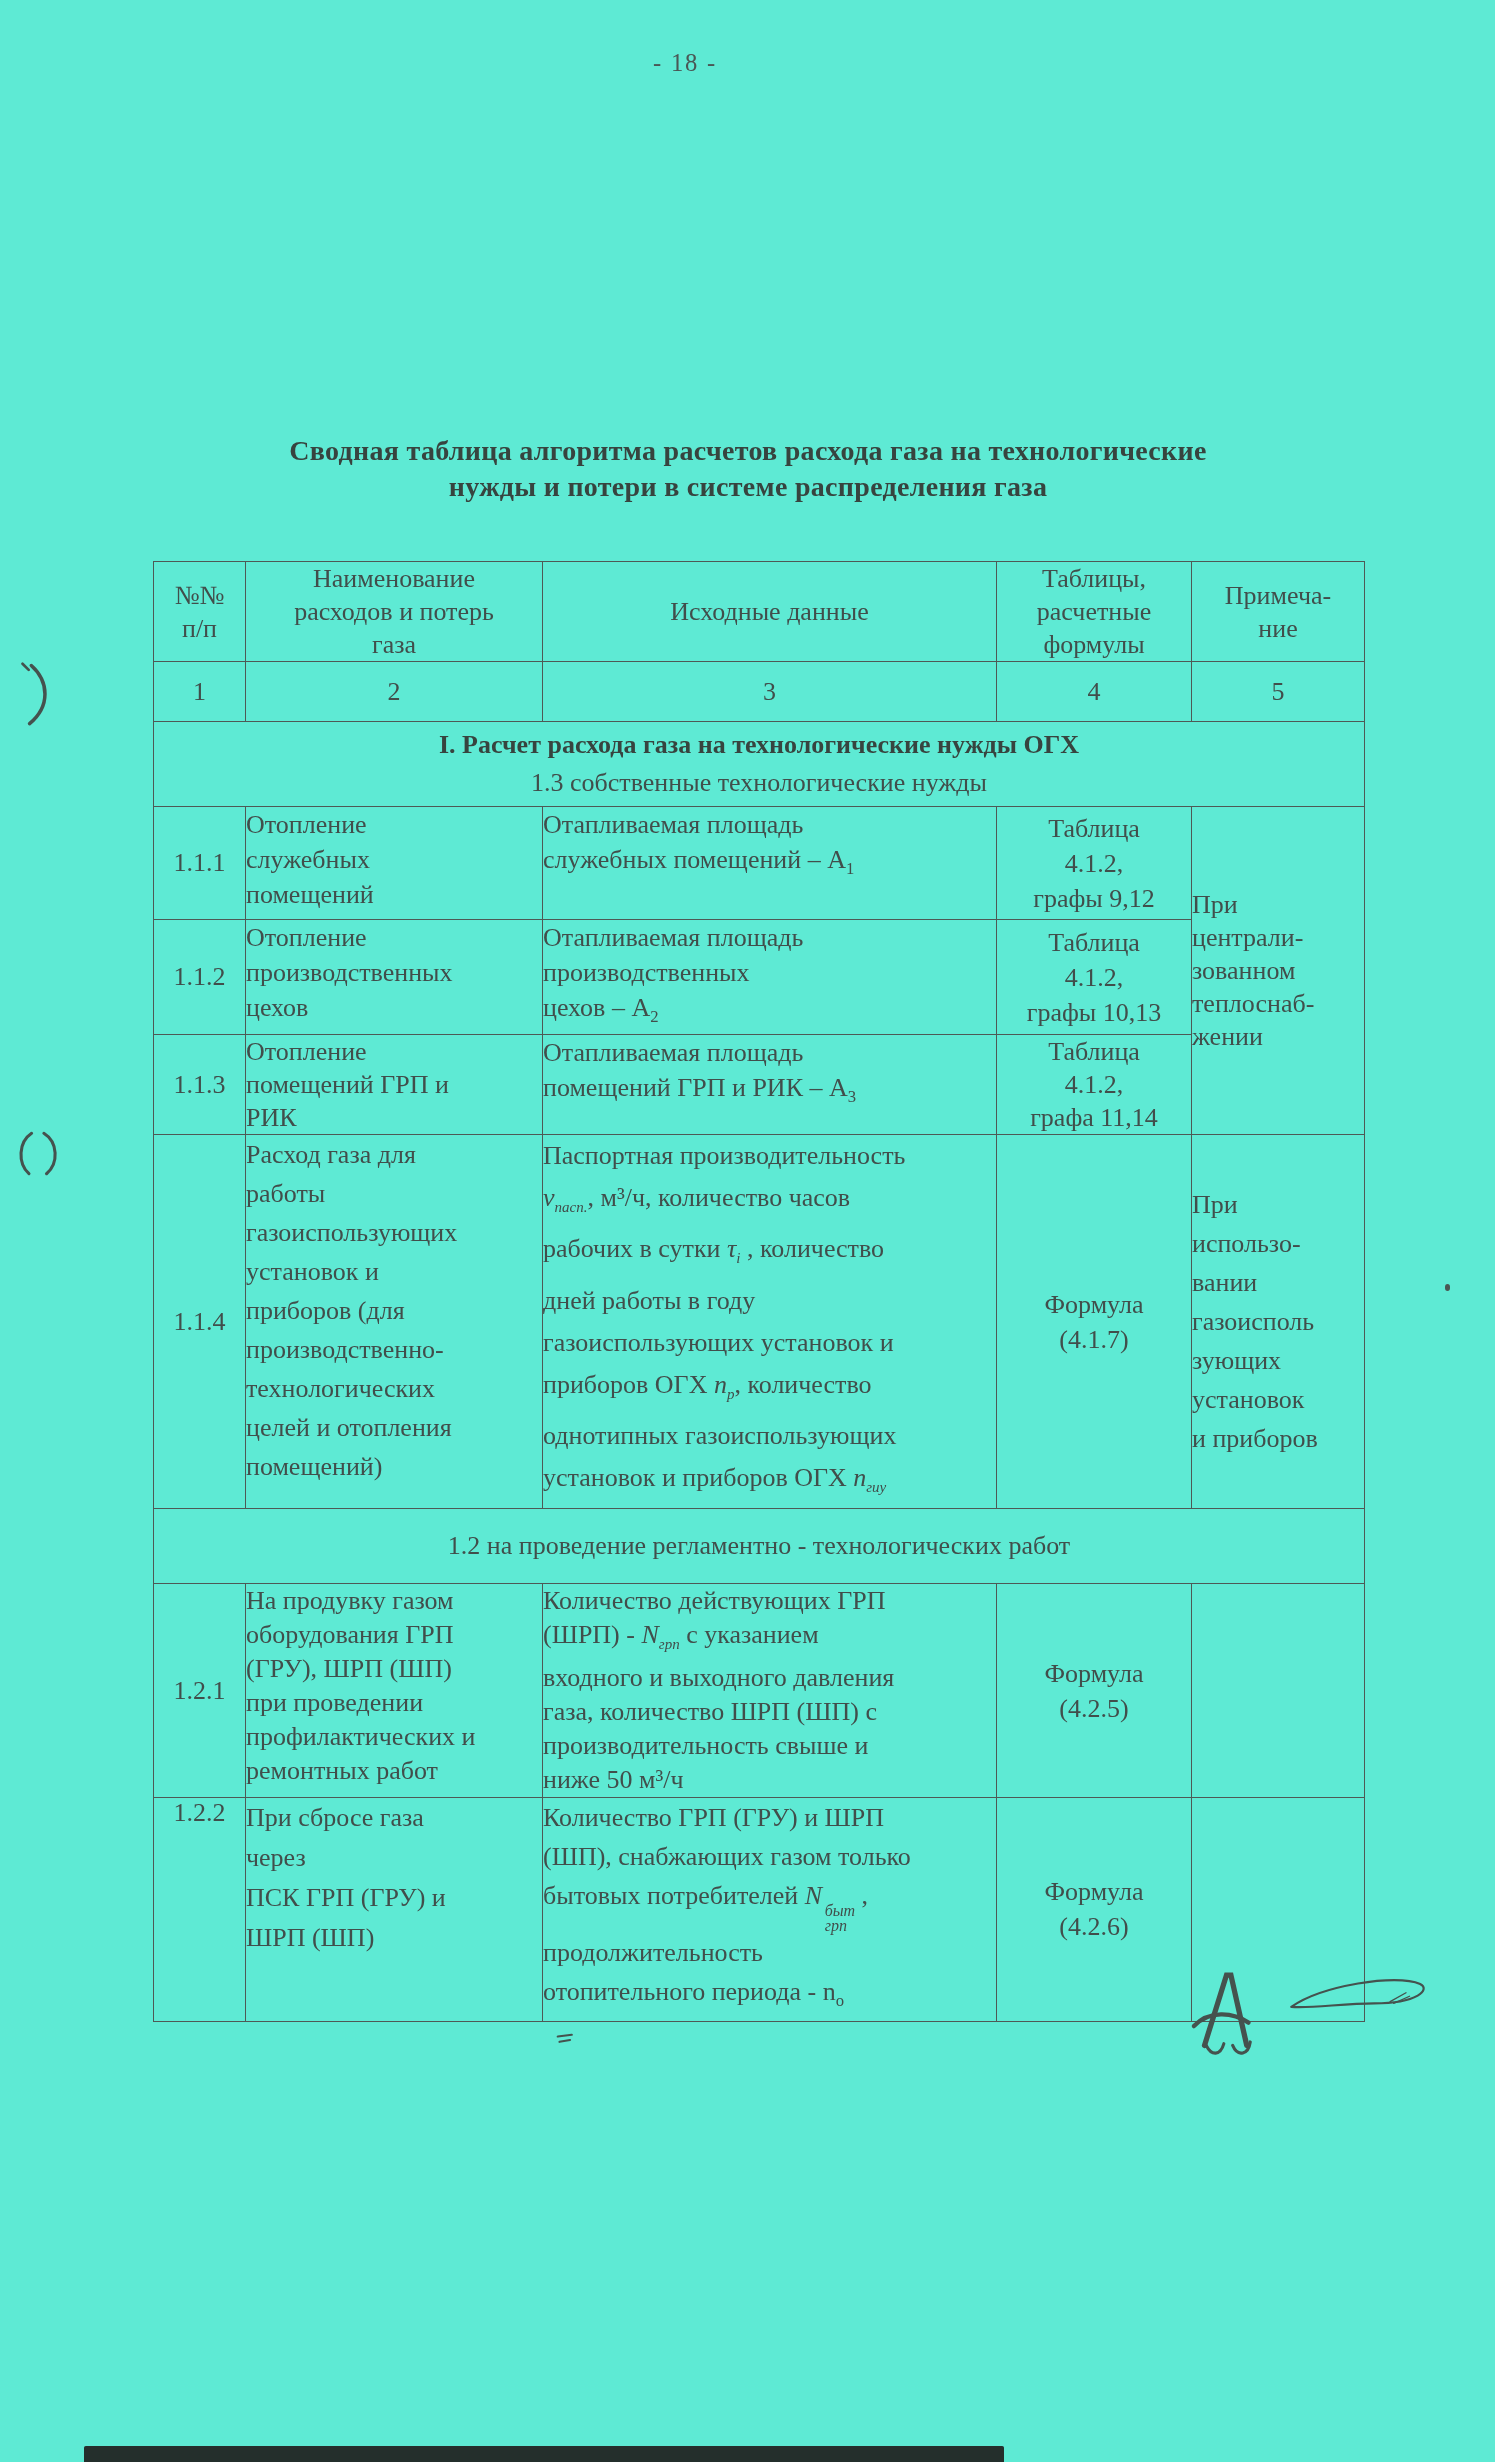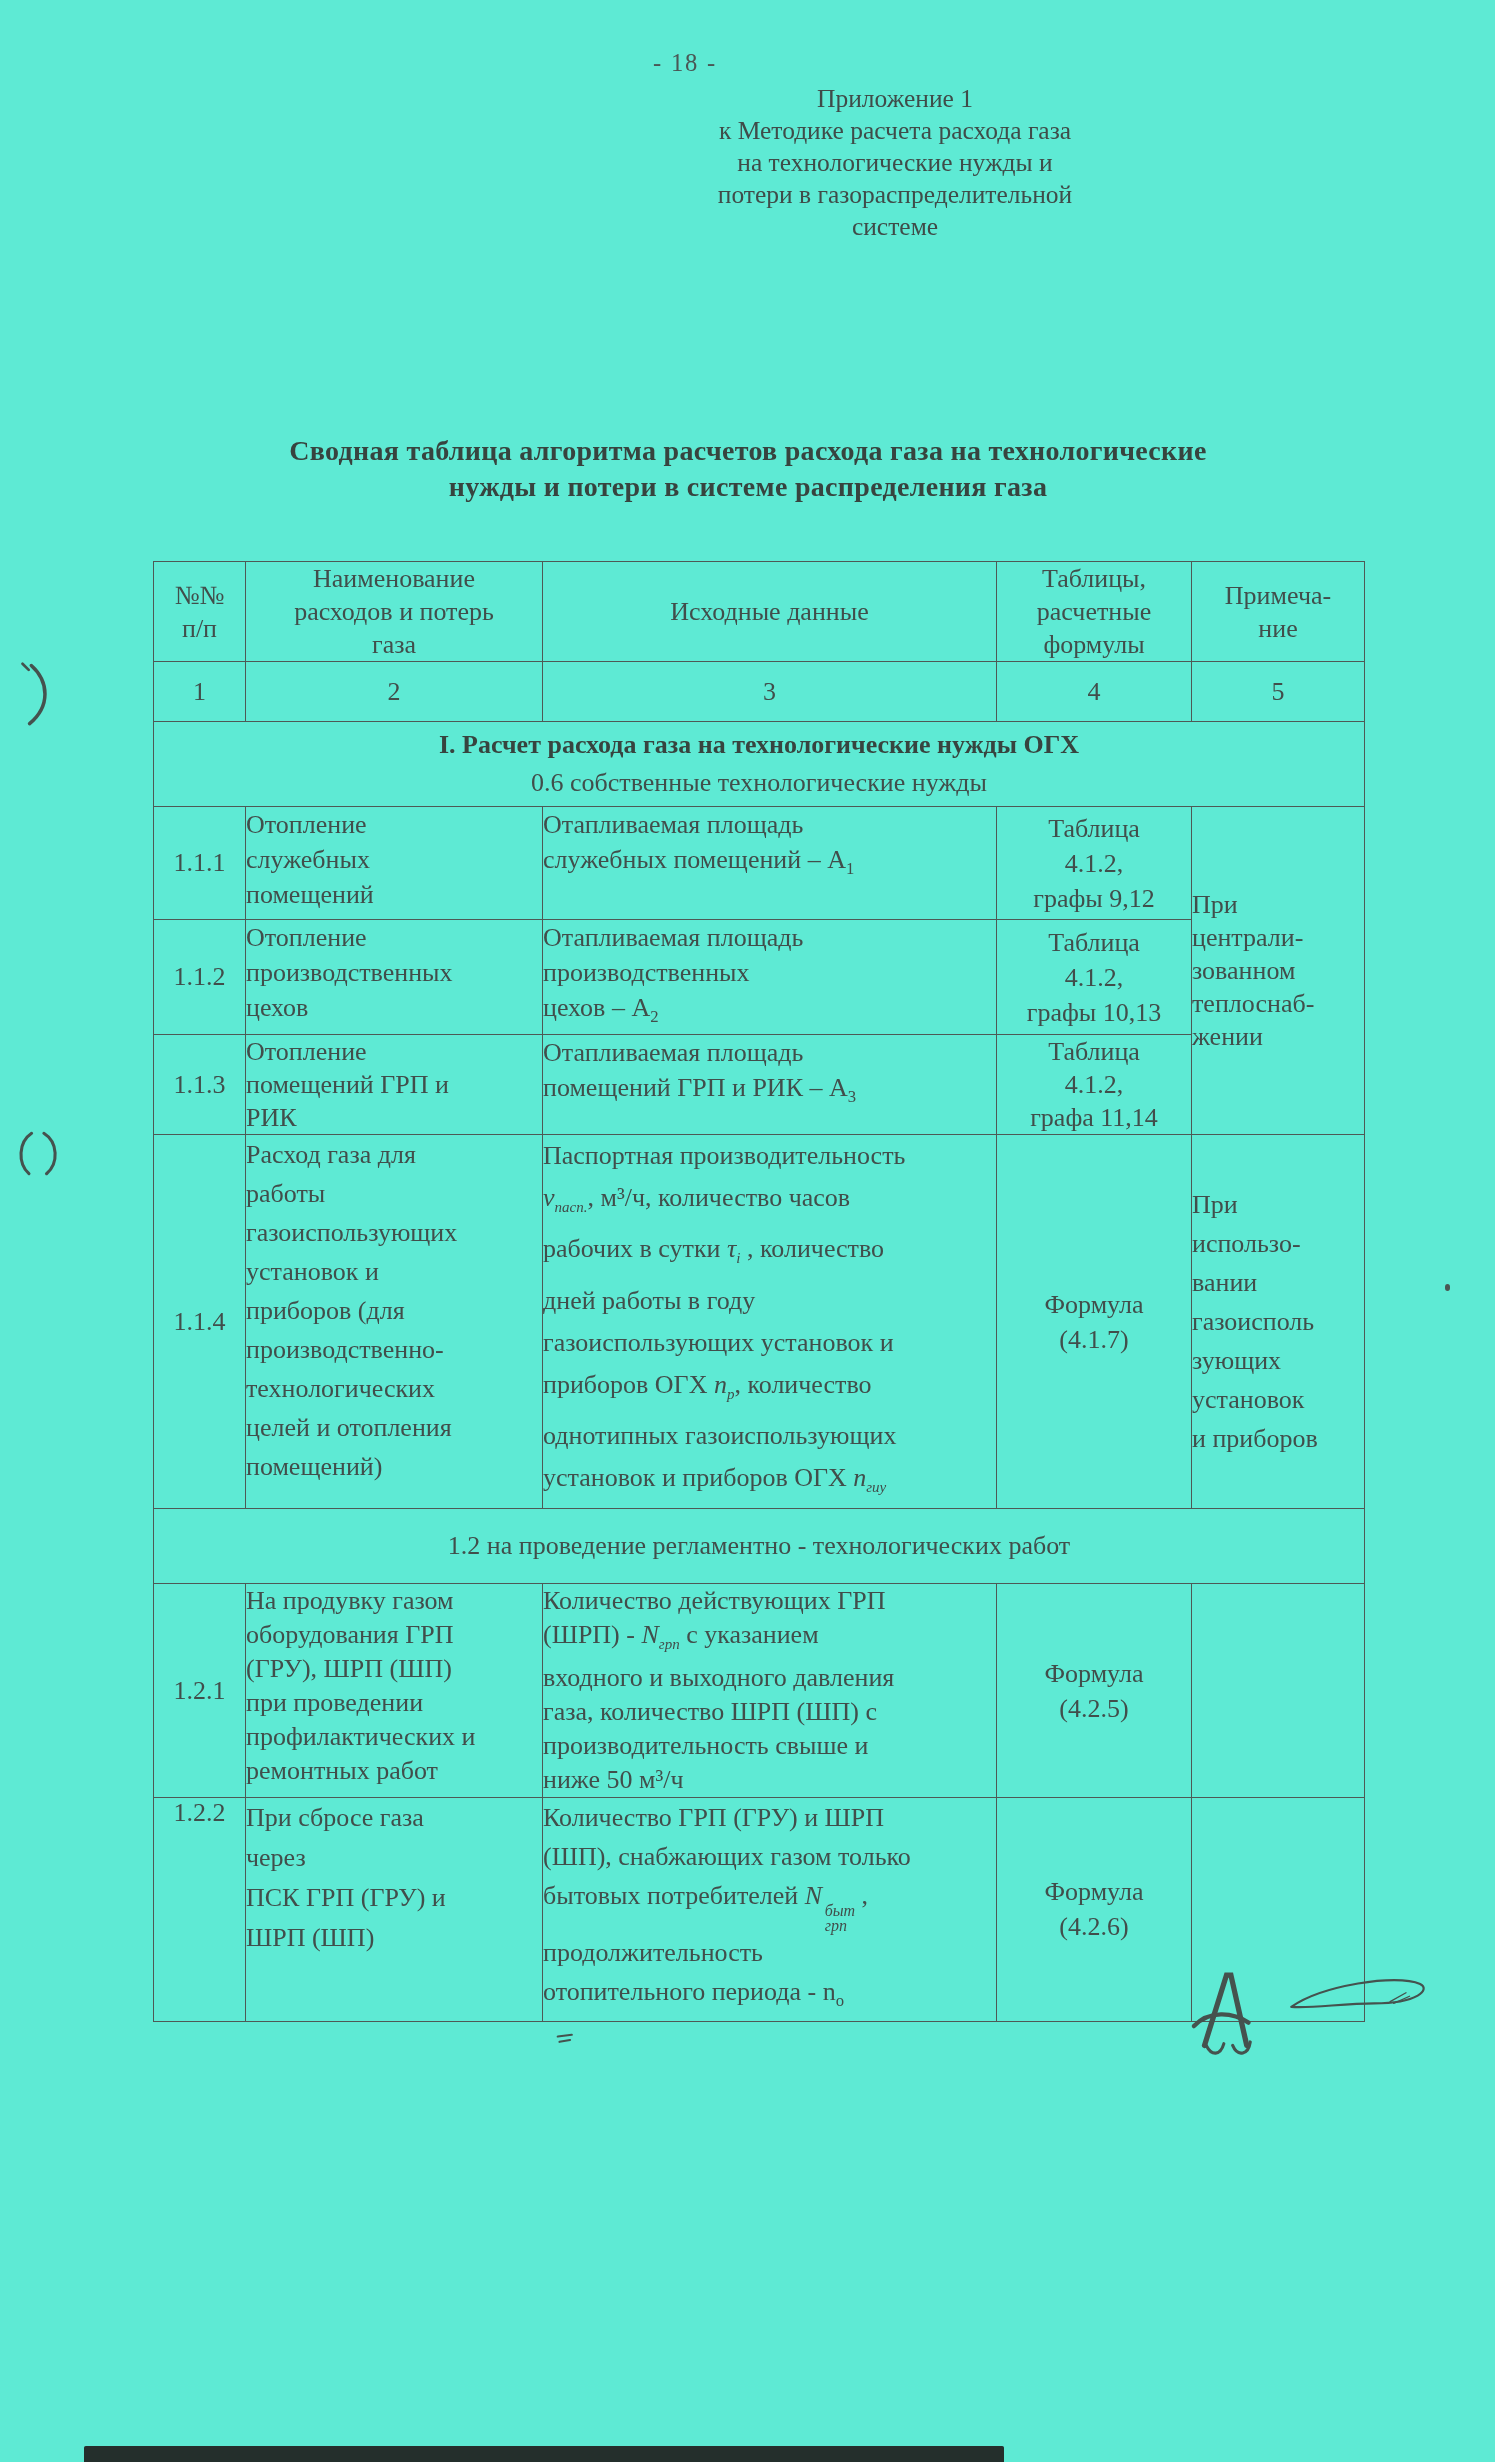--- a/index.html
+++ b/index.html
@@ -74,25 +74,20 @@
   }
   #ink-dot{left:1445px;top:1284px;width:5.3px;height:7px;background:#4a5753;border-radius:50%;}
 </style>
 </head>
 <body>
 
 <div id="page">
 
   <div id="page-number" class="abs">- 18 -</div>
 
-  <div id="appendix" class="abs pre">Приложение 1
-к Методике расчета расхода газа
-на технологические нужды и
-потери в газораспределительной
-системе</div>
 
   <div id="doc-title" class="abs pre">Сводная таблица алгоритма  расчетов  расхода газа на технологические
 нужды и потери  в  системе  распределения  газа</div>
 
   <table id="main-table">
     <colgroup>
       <col style="width:92px">
         <col style="width:297px">
         <col style="width:454px">
         <col style="width:195px">
@@ -118,21 +113,21 @@
       <td class="colnum">1</td>
       <td class="colnum">2</td>
       <td class="colnum">3</td>
       <td class="colnum">4</td>
       <td class="colnum">5</td>
     </tr>
 
     <tr style="height:85px">
       <td colspan="5" class="sec c-mid">
         <div class="b">I. Расчет расхода газа на технологические нужды ОГХ</div>
-        <div>0.6  собственные технологические нужды</div>
+        <div>1.3  собственные технологические нужды</div>
       </td>
     </tr>
 
     <tr style="height:113px">
       <td class="c-num">1.1.1</td>
       <td class="name pre">Отопление
 служебных
 помещений</td>
       <td class="src">
         <span class="line">Отапливаемая площадь</span>

